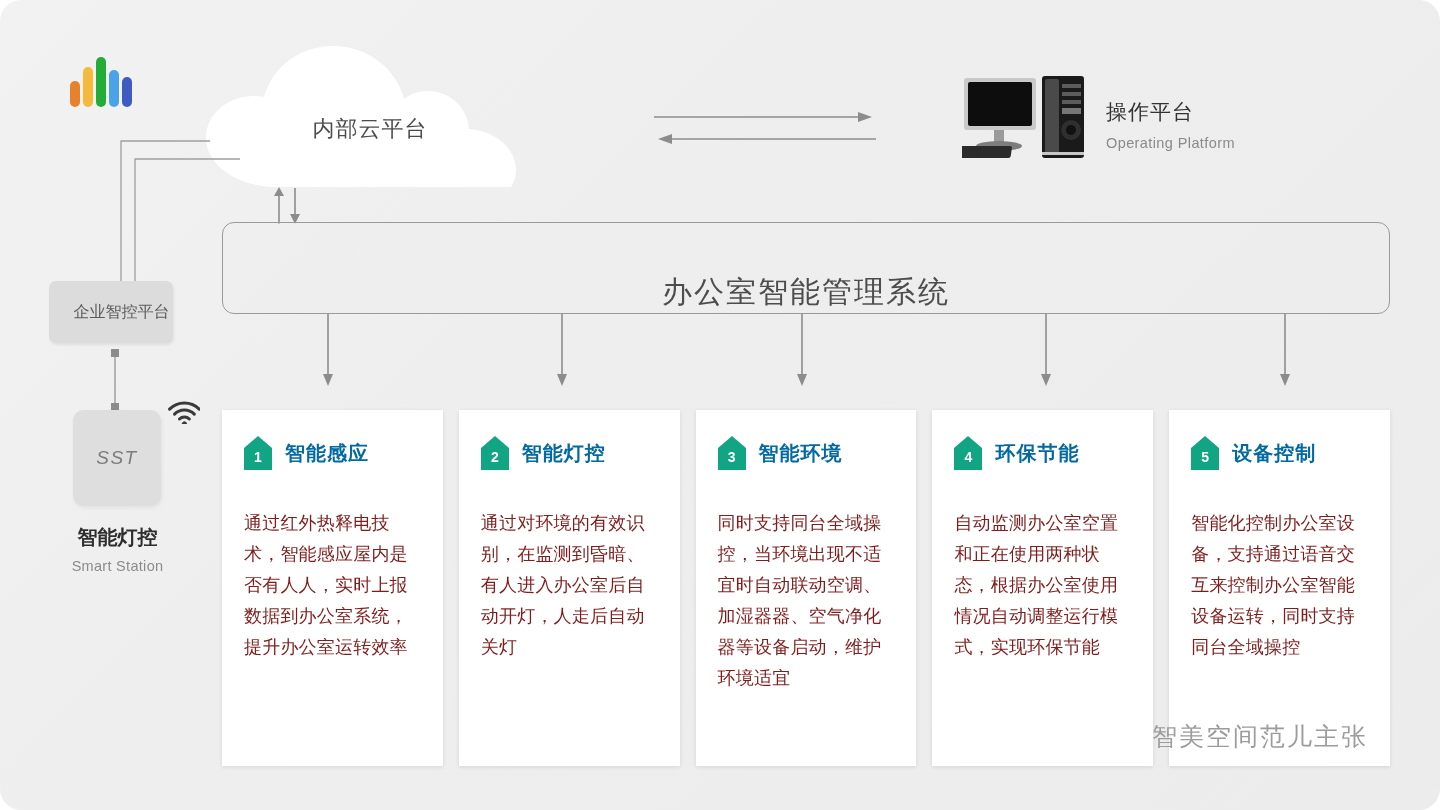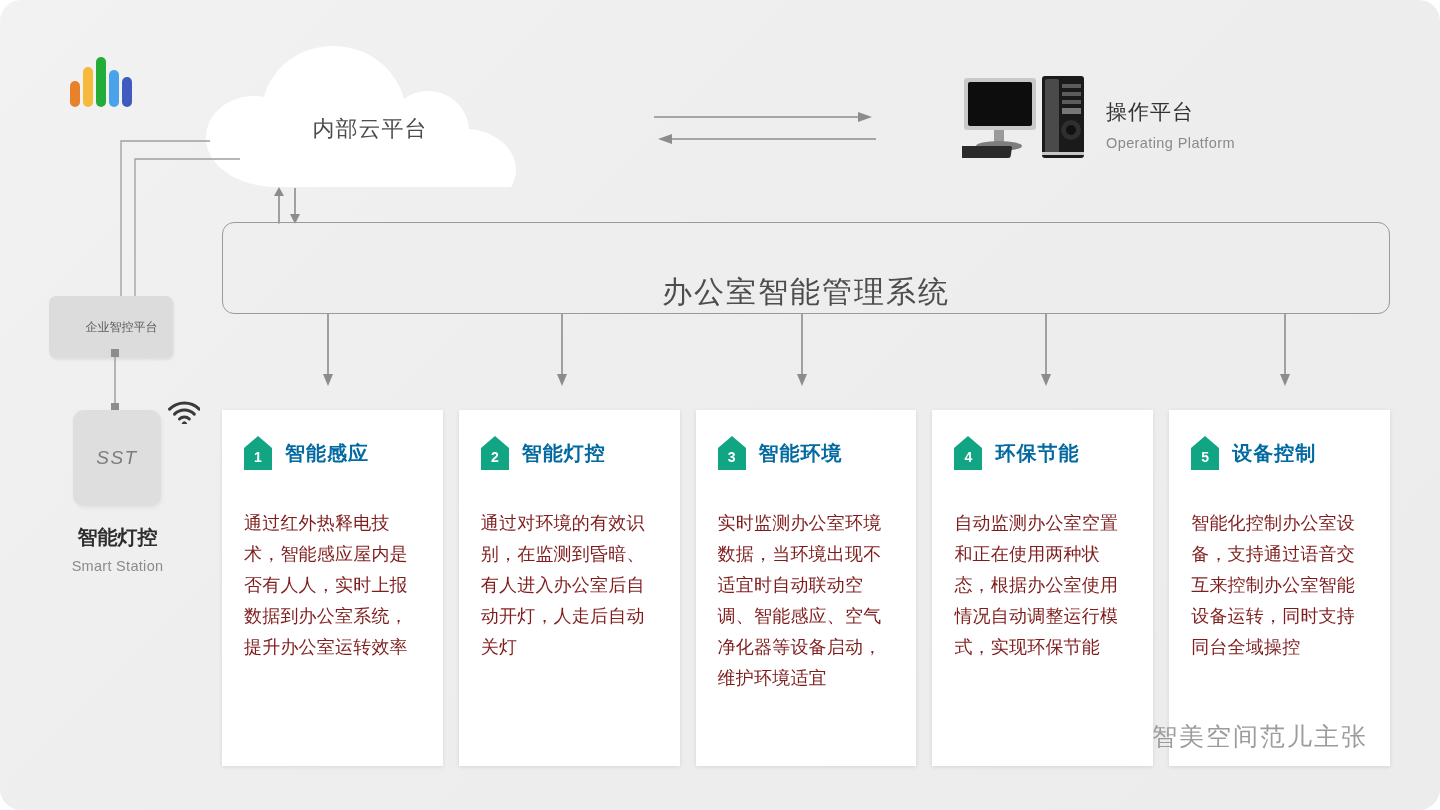--- a/index.html
+++ b/index.html
@@ -36,24 +36,24 @@
   
   #mid-arrows { left: 650px; top: 108px; width: 230px; height: 40px; }
 
   
   #computer { left: 962px; top: 76px; width: 130px; height: 88px; }
   #op-title { left: 1106px; top: 98px; font-size: 21px; font-weight: normal; color: #333; letter-spacing: 1px; }
   #op-sub { left: 1106px; top: 135px; font-size: 14.5px; color: #8a8a8a; letter-spacing: .4px; }
 
   
   #ent-box {
-    left: 49px; top: 296px; width: 124px; height: 62px;
+    left: 49px; top: 281px; width: 124px; height: 62px;
     background: #dcdcdc; border-radius: 7px;
     display: flex; align-items: center; justify-content: center;
-    font-size: 12px; color: #5b5b5b;
+    font-size: 16px; color: #5b5b5b;
     box-shadow: 1px 2px 3px rgba(0,0,0,.07);
     padding-left: 21px;
   }
   #ent-sst-line { left: 108px; top: 349px; width: 14px; height: 62px; }
 
   
   #sst-box {
     left: 73px; top: 410px; width: 88px; height: 96px;
     background: #dedede; border-radius: 11px;
     display: flex; align-items: center; justify-content: center;
@@ -252,21 +252,21 @@
       <div class="card">
         <div class="card-head">
           <div class="badge">
             <svg width="28" height="34" viewBox="0 0 28 34">
               <path d="M14 0 L28 12 L28 34 L0 34 L0 12 Z" fill="#12a584"></path>
             </svg>
             <span>3</span>
           </div>
           <div class="card-title">智能环境</div>
         </div>
-        <div class="card-body">实时监测办公室环境数据，当环境出现不适宜时自动联动空调、智能感应、空气净化器等设备启动，维护环境适宜</div>
+        <div class="card-body">同时支持同台全域操控，当环境出现不适宜时自动联动空调、加湿器器、空气净化器等设备启动，维护环境适宜</div>
       </div>
       <div class="card">
         <div class="card-head">
           <div class="badge">
             <svg width="28" height="34" viewBox="0 0 28 34">
               <path d="M14 0 L28 12 L28 34 L0 34 L0 12 Z" fill="#12a584"></path>
             </svg>
             <span>4</span>
           </div>
           <div class="card-title">环保节能</div>

